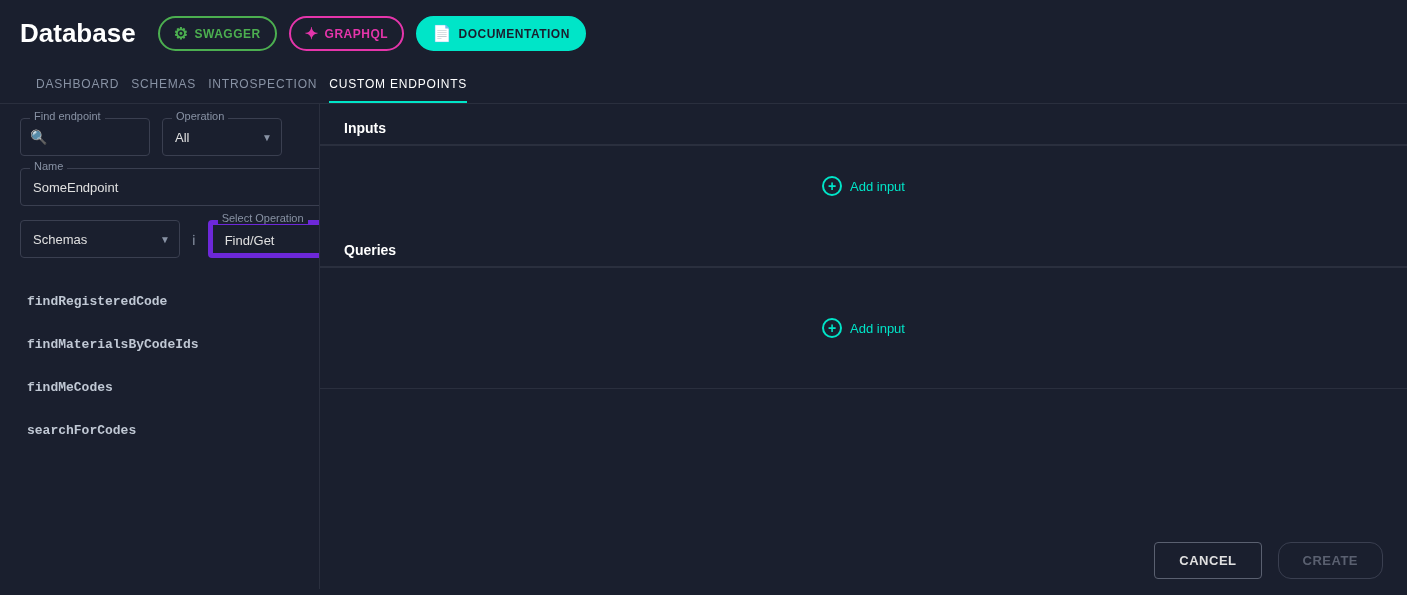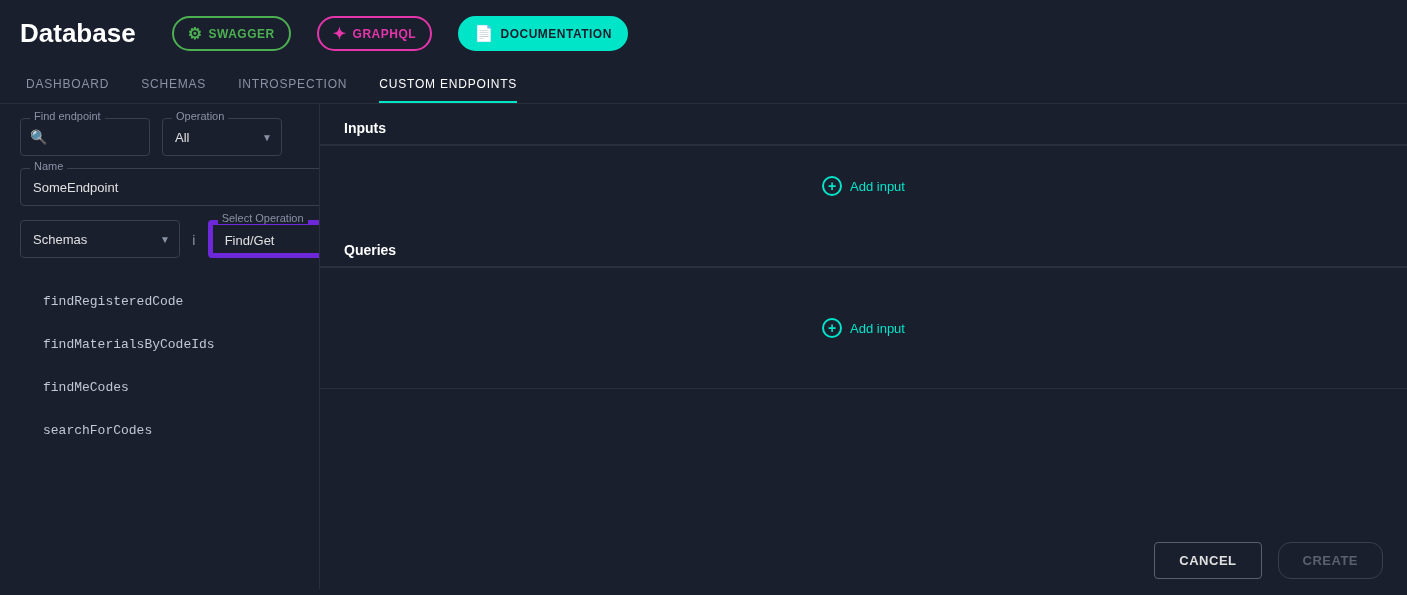--- a/index.html
+++ b/index.html
@@ -11,21 +11,21 @@
       width: 1407px;
       height: 595px;
       overflow: hidden;
     }
 
     
     .header {
       display: flex;
       align-items: center;
       padding: 16px 20px;
-      gap: 26px;
+      gap: 12px;
       background-color: #1a1f2e;
     }
     .app-title {
       font-size: 26px;
       font-weight: 700;
       color: #ffffff;
       margin-right: 10px;
     }
     .header-btn {
       display: flex;
@@ -53,23 +53,23 @@
     .btn-docs {
       border-color: #00e5c8;
       color: #1a1f2e;
       background: #00e5c8;
     }
 
     
     .nav-tabs {
       display: flex;
       align-items: center;
-      padding: 0 26px;
+      padding: 0 36px;
       border-bottom: 1px solid #2a2f3e;
-      gap: 32px;
+      gap: 12px;
     }
     .nav-tab {
       padding: 10px 0;
       font-size: 12px;
       font-weight: 500;
       color: #8892a4;
       letter-spacing: 0.8px;
       cursor: pointer;
       border-bottom: 2px solid transparent;
       text-transform: uppercase;
@@ -219,21 +219,22 @@
       border-radius: 4px;
       color: #e0e0e0;
       padding: 8px 28px 8px 12px;
       font-size: 13px;
       cursor: pointer;
       height: 38px;
     }
 
     
     .sidebar-list {
-      padding: 8px 16px;
+      padding: 8px 0;
+      font-weight: bold;
     }
     .sidebar-list-item {
       padding: 14px 24px;
       font-family: 'Courier New', monospace;
       font-size: 13px;
       color: #c0c8d4;
       cursor: pointer;
       border-left: 3px solid transparent;
     }
 

